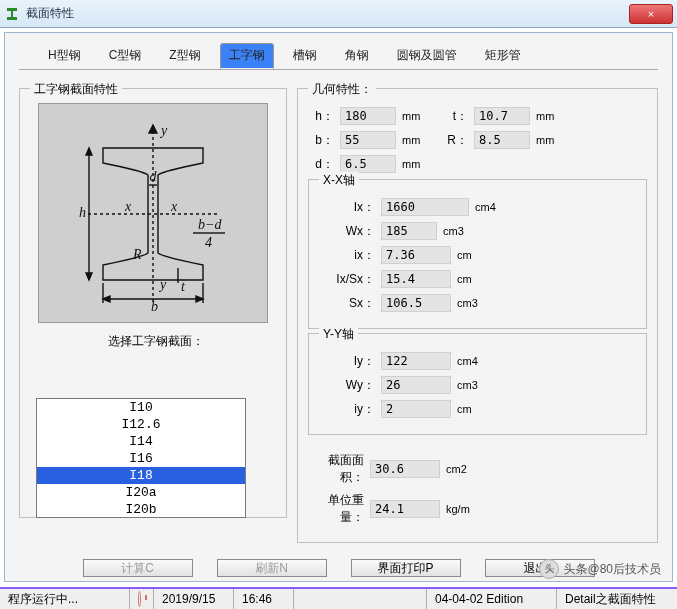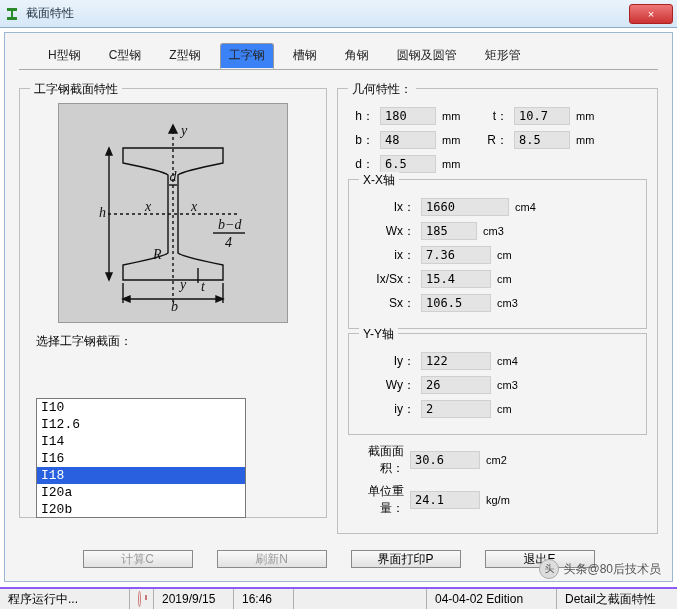--- a/index.html
+++ b/index.html
@@ -81,21 +81,21 @@
     margin-top: 8px;
     background: #f4f4f4;
   }
   .groupbox > .legend {
     position: absolute;
     top: -8px; left: 10px;
     background: #f4f4f4;
     padding: 0 4px;
     font-size: 12px;
   }
-  .left-col { width: 308px; }
+  .left-col { width: 268px; text-align: center; }
   .right-col { flex: 1; }
   .diagram-box {
     width: 230px; height: 220px;
     background: #cfcfcf;
     border: 1px solid #999;
     margin: 2px auto 10px auto;
     display: flex; align-items:center; justify-content:center;
   }
   .sel-label { margin: 6px 0 4px 6px; }
   .listbox {
@@ -268,21 +268,21 @@
         <div class="geo-row">
           <span class="lab">h：</span>
           <span class="val">180</span>
           <span class="unit">mm</span>
           <span class="lab">t：</span>
           <span class="val">10.7</span>
           <span class="unit">mm</span>
         </div>
         <div class="geo-row">
           <span class="lab">b：</span>
-          <span class="val">48</span>
+          <span class="val">55</span>
           <span class="unit">mm</span>
           <span class="lab">R：</span>
           <span class="val">8.5</span>
           <span class="unit">mm</span>
         </div>
         <div class="geo-row">
           <span class="lab">d：</span>
           <span class="val">6.5</span>
           <span class="unit">mm</span>
         </div>
@@ -328,21 +328,21 @@
               <span class="val" style="width:70px">26</span>
               <span class="unit">cm3</span>
             </div>
           <div class="geo-row">
               <span class="lab-wide">iy：</span>
               <span class="val" style="width:70px">2</span>
               <span class="unit">cm</span>
             </div>
         </div>
 
-        <div class="geo-row" style="margin-top:8px;">
+        <div class="geo-row" style="margin-top:17px;">
           <span class="lab-wide">截面面积：</span>
           <span class="val" style="width:70px">30.6</span>
           <span class="unit">cm2</span>
         </div>
         <div class="geo-row">
           <span class="lab-wide">单位重量：</span>
           <span class="val" style="width:70px">24.1</span>
           <span class="unit">kg/m</span>
         </div>
       </div>

